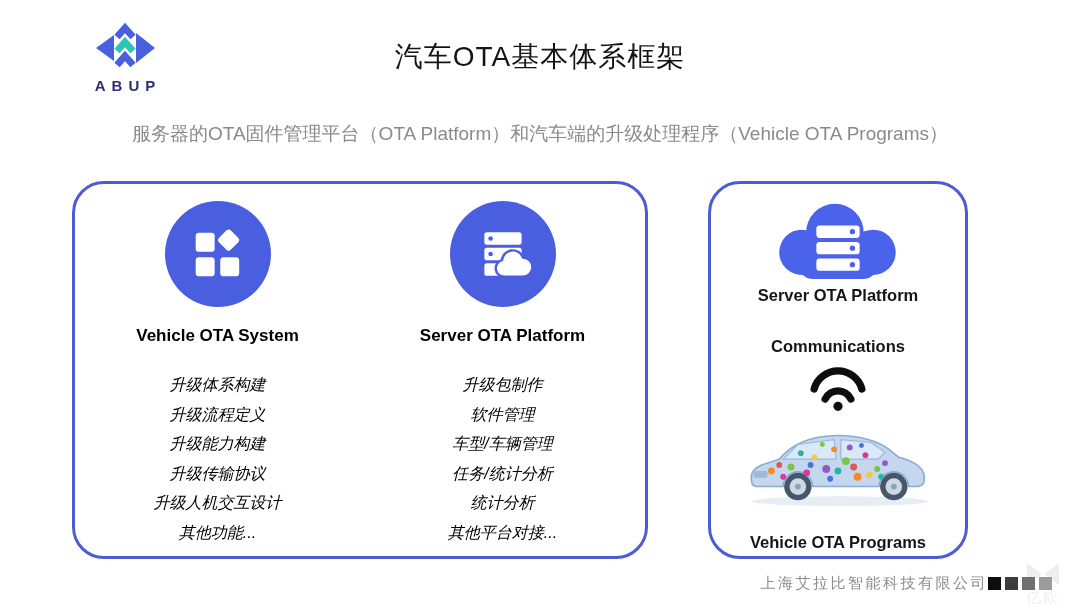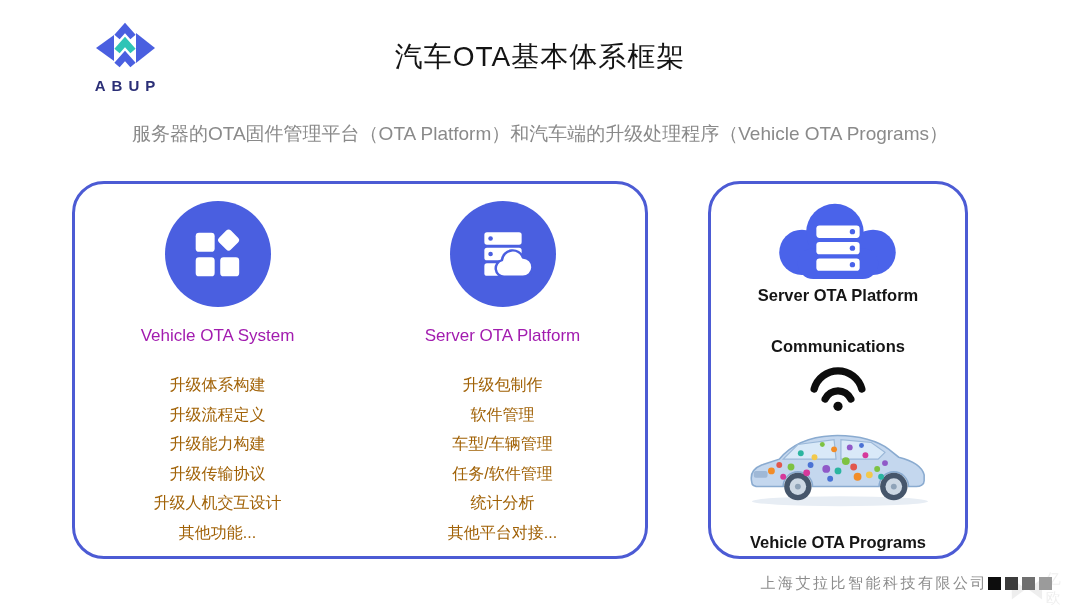--- a/index.html
+++ b/index.html
@@ -16,39 +16,39 @@
     font-size:19px; color:#8a8a8a; }
 
   
   .panel { position:absolute; top:181px; background:#fff; border:3px solid #4c5bd4; border-radius:32px; }
   .panel-left { left:72px; width:576px; height:378px; display:flex; padding-top:17px; }
   .panel-right { left:708px; width:260px; height:378px; display:flex; flex-direction:column; align-items:center; padding-top:14px; }
 
   .col { flex:1; display:flex; flex-direction:column; align-items:center; }
   .circle { width:106px; height:106px; border-radius:50%; background:#4a5fe0;
     display:flex; align-items:center; justify-content:center; }
-  .col-title { margin-top:19px; font-size:17px; font-weight:normal; color:#a21caf; }
+  .col-title { margin-top:19px; font-size:17px; font-weight:bold; color:#000000; }
   .feature-list { list-style:none; margin-top:24px; text-align:center; }
-  .feature-list li { font-size:16px; color:#a16207; line-height:29.5px; }
+  .feature-list li { font-size:16px; color:#000000; line-height:29.5px;font-style:italic; }
 
   .r-label { font-size:16.5px; font-weight:bold; color:#151515; }
   .r-label-comms { margin-top:32px; }
   .r-label-vehicle { margin-top:16px; }
   .wifi-wrap { margin-top:7px; }
   .car-wrap { margin-top:3px; }
 
   
   .footer { position:absolute; right:28px; bottom:15px; display:flex; align-items:center; }
   .company { font-size:15px; color:#8d8d8d; letter-spacing:2.5px; }
   .squares { display:flex; gap:4px; }
   .squares span { width:13px; height:13px; display:inline-block; }
   .sq1{background:#0d0d0d;} .sq2{background:#3c3c3c;} .sq3{background:#6f6f6f;} .sq4{background:#9b9b9b;}
 
   .watermark { position:absolute; right:2px; bottom:0px; width:70px; opacity:.16;
-    display:flex; flex-direction:row; align-items:center; color:#9a9a9a; }
+    display:flex; flex-direction:column; align-items:center; color:#9a9a9a; }
   .watermark .wm-text { font-size:15px; letter-spacing:2px; }
 </style>
 </head>
 <body>
 
 <div class="slide">
 
   <div class="logo">
     <svg width="74" height="50" viewBox="0 0 72 50">
       <polygon points="25,13 7,26 25,39" fill="#4a5fe0"></polygon>
@@ -94,21 +94,21 @@
           <circle cx="16" cy="28" r="2.2" fill="#4a5fe0"></circle>
           <rect x="10" y="37" width="22" height="12" rx="2.5" fill="#fff"></rect>
           <path d="M47,50 L29,50 A8.2,8.2 0 0 1 27,33.9 A10.5,10.5 0 0 1 47.3,31.4 A8.6,8.6 0 0 1 47,50 Z" fill="#fff" stroke="#4a5fe0" stroke-width="2.4" stroke-linejoin="round"></path>
         </svg>
       </div>
       <div class="col-title">Server OTA Platform</div>
       <ul class="feature-list">
         <li>升级包制作</li>
         <li>软件管理</li>
         <li>车型/车辆管理</li>
-        <li>任务/软件管理</li>
+        <li>任务/统计分析</li>
         <li>统计分析</li>
         <li>其他平台对接...</li>
       </ul>
     </div>
   </div>
 
   <div class="panel panel-right">
 
     <svg width="134" height="88" viewBox="0 0 130 84">
       <circle cx="30" cy="52" r="22" fill="#4a63ea"></circle>

